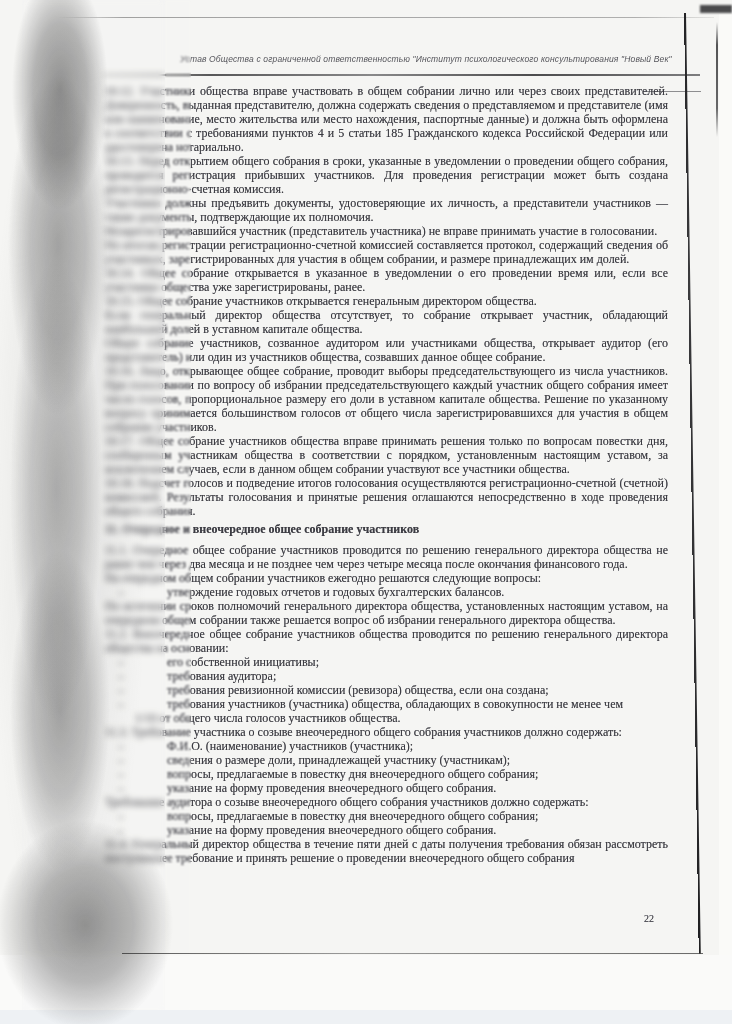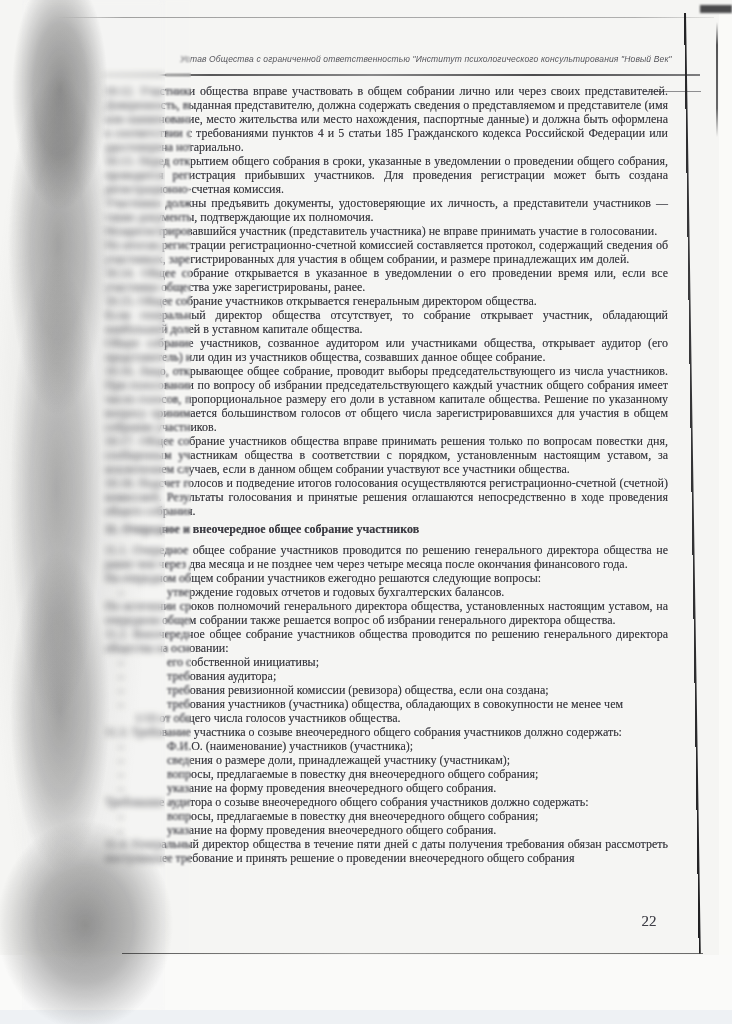--- a/index.html
+++ b/index.html
@@ -28,21 +28,21 @@
     position:absolute;left:105px;top:84px;width:563px;
     color:#3b3b42;font-size:12px;line-height:14px;text-align:justify;
     text-shadow:0 0 .5px rgba(58,58,66,.55);
   }
   .blk{margin:0;}
   .heading{font-weight:bold;text-align:left;margin:4px 0 7px;}
   .bullet{position:relative;padding-left:30px;text-indent:32px;}
   .bullet .marker{position:absolute;left:13px;top:0;text-indent:0;font-weight:bold;color:#4a4a52;}
 
   .page-number{position:absolute;left:634px;top:913px;width:30px;text-align:center;
-    font-size:15px;color:#3f3f47;text-shadow:0 0 .5px rgba(60,60,68,.5);}
+    font-size:10px;color:#3f3f47;text-shadow:0 0 .5px rgba(60,60,68,.5);}
 
   
   .blur-strip-strong{position:absolute;left:22px;top:0;width:143px;height:1010px;
     backdrop-filter:blur(3px);-webkit-backdrop-filter:blur(3px);
     background:rgba(245,245,243,.16);pointer-events:none;}
   .blur-strip-soft{position:absolute;left:165px;top:0;width:26px;height:1010px;
     backdrop-filter:blur(1px);-webkit-backdrop-filter:blur(1px);pointer-events:none;}
   .scan-band{
     position:absolute;left:0;top:0;width:200px;height:1024px;pointer-events:none;
     background:

